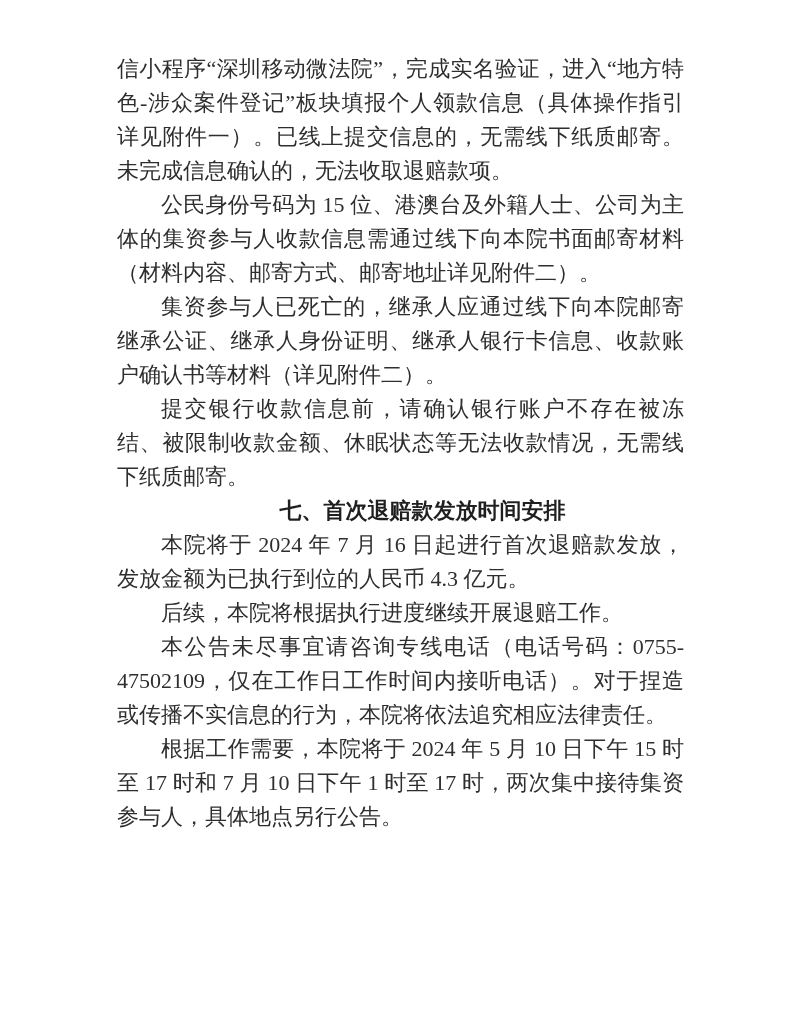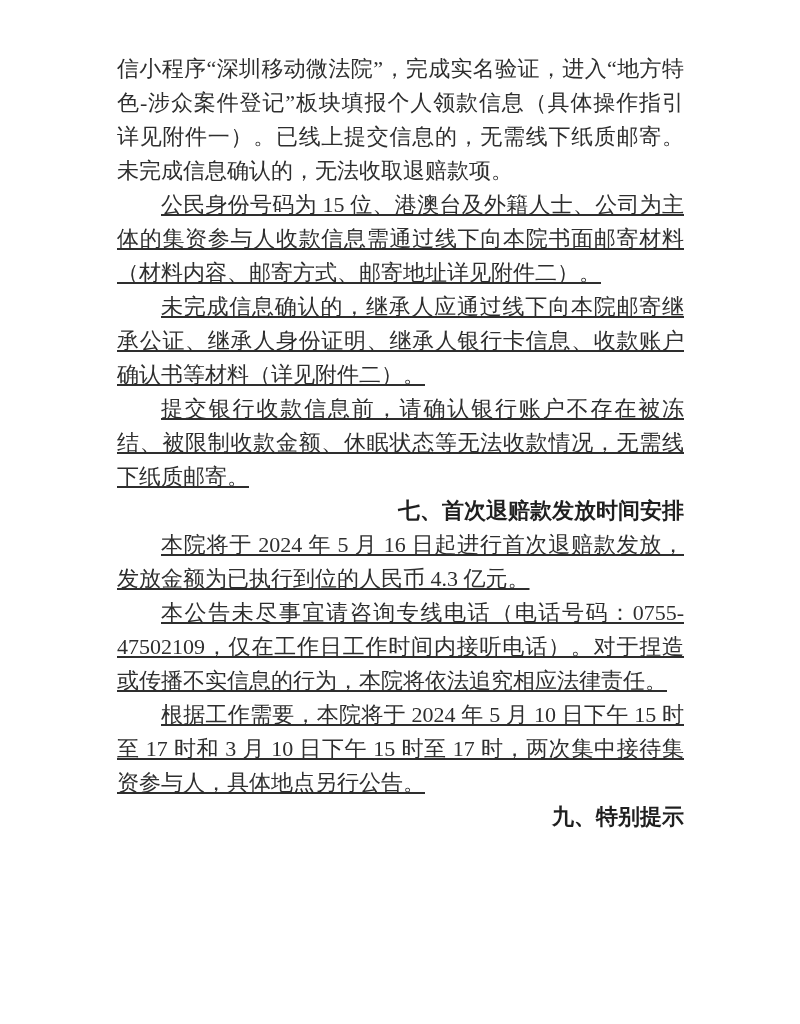--- a/index.html
+++ b/index.html
@@ -23,42 +23,41 @@
     color: #2e2e2e;
     text-align: justify;
   }
   .doc-para {
     margin: 0;
     padding: 0;
     text-align: justify;
   }
   .doc-para.indent {
     text-indent: 2em;
-    text-decoration: underline;
   }
   .doc-heading {
     margin: 0;
     padding: 0;
     font-family: "Liberation Sans", "DejaVu Sans", sans-serif;
     font-size: 22px;
     line-height: 34px;
     font-weight: bold;
     color: #1f1f1f;
     text-indent: 2em;
-    text-align: right;
+    text-align: center;
   }
 </style>
 </head>
 <body>
 
 <div class="page">
   <div class="doc-body">
       <p class="doc-para">信小程序“深圳移动微法院”，完成实名验证，进入“地方特色-涉众案件登记”板块填报个人领款信息（具体操作指引详见附件一）。已线上提交信息的，无需线下纸质邮寄。未完成信息确认的，无法收取退赔款项。</p>
       <p class="doc-para indent">公民身份号码为 15 位、港澳台及外籍人士、公司为主体的集资参与人收款信息需通过线下向本院书面邮寄材料（材料内容、邮寄方式、邮寄地址详见附件二）。</p>
-      <p class="doc-para indent">未完成信息确认的，继承人应通过线下向本院邮寄继承公证、继承人身份证明、继承人银行卡信息、收款账户确认书等材料（详见附件二）。</p>
+      <p class="doc-para indent">集资参与人已死亡的，继承人应通过线下向本院邮寄继承公证、继承人身份证明、继承人银行卡信息、收款账户确认书等材料（详见附件二）。</p>
       <p class="doc-para indent">提交银行收款信息前，请确认银行账户不存在被冻结、被限制收款金额、休眠状态等无法收款情况，无需线下纸质邮寄。</p>
       <h2 class="doc-heading">七、首次退赔款发放时间安排</h2>
-      <p class="doc-para indent">本院将于 2024 年 5 月 16 日起进行首次退赔款发放，发放金额为已执行到位的人民币 4.3 亿元。</p>
+      <p class="doc-para indent">本院将于 2024 年 7 月 16 日起进行首次退赔款发放，发放金额为已执行到位的人民币 4.3 亿元。</p>
+      <p class="doc-para indent">后续，本院将根据执行进度继续开展退赔工作。</p>
       <p class="doc-para indent">本公告未尽事宜请咨询专线电话（电话号码：0755-47502109，仅在工作日工作时间内接听电话）。对于捏造或传播不实信息的行为，本院将依法追究相应法律责任。</p>
-      <p class="doc-para indent">根据工作需要，本院将于 2024 年 5 月 10 日下午 15 时至 17 时和 3 月 10 日下午 15 时至 17 时，两次集中接待集资参与人，具体地点另行公告。</p>
-      <h2 class="doc-heading">九、特别提示</h2>
+      <p class="doc-para indent">根据工作需要，本院将于 2024 年 5 月 10 日下午 15 时至 17 时和 7 月 10 日下午 1 时至 17 时，两次集中接待集资参与人，具体地点另行公告。</p>
     </div>
 </div>
 
 </body></html>

